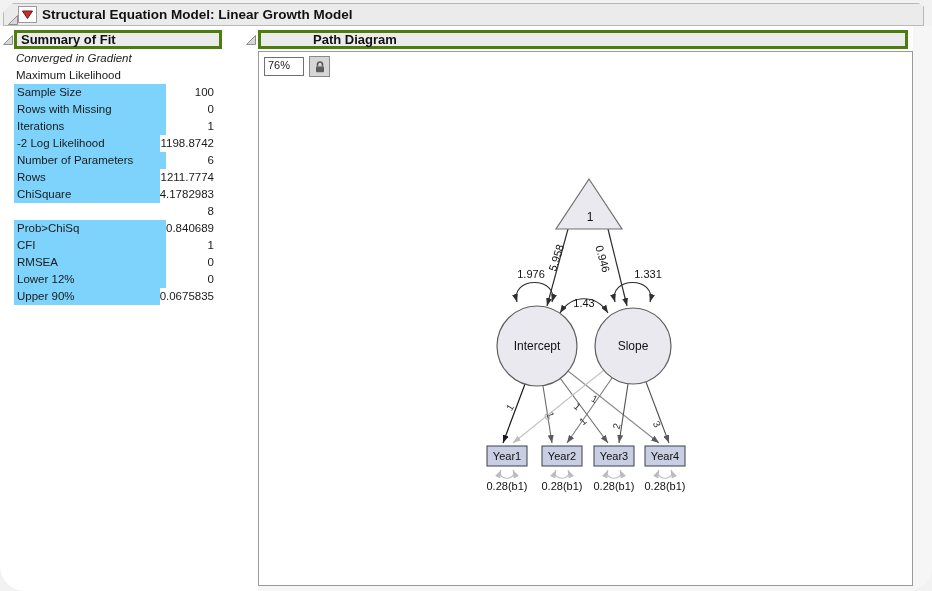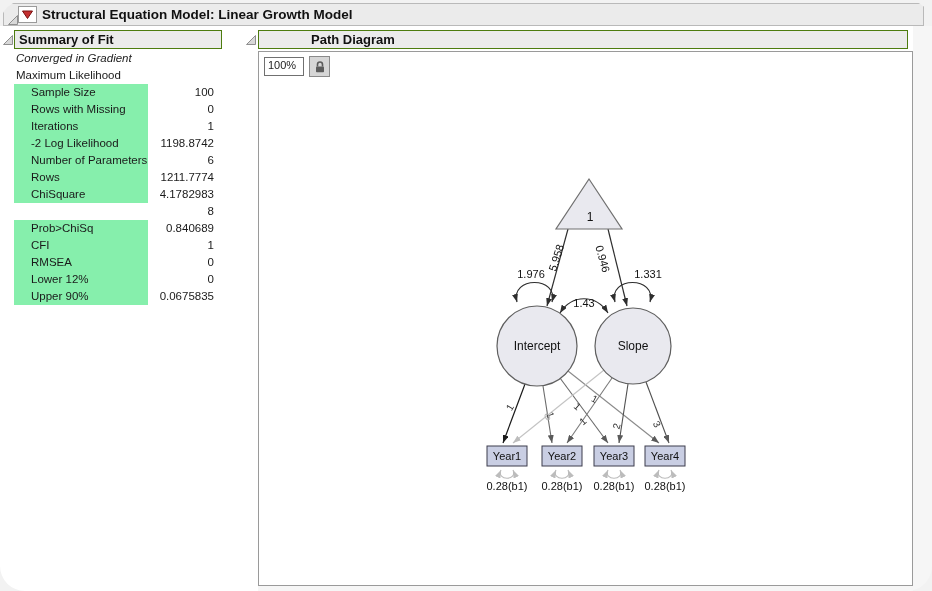--- a/index.html
+++ b/index.html
@@ -13,36 +13,36 @@
   
   .title-bar { position:absolute; left:3px; top:3px; width:921px; height:23px;
     background:#ebebeb; border:1px solid #b9b9b9; display:flex; align-items:center; }
   .disc { width:12px; height:12px; display:inline-block; }
   .title-disc { position:absolute; left:3px; top:8px; }
   .hotspot-btn { width:19px; height:17px; background:#ffffff; border:1px solid #9a9a9a;
     margin-left:14px; display:flex; align-items:center; justify-content:center; }
   .title-text { font-size:13.5px; font-weight:bold; color:#111; margin-left:5px; }
 
   
-  .panel-header { position:absolute; height:19px; background:#ebebeb; border:1px solid #4d7c0f;
+  .panel-header { position:absolute; height:19px; background:#ebebeb; border:3px solid #4d7c0f;
     display:flex; align-items:center; }
   .panel-header .hdr-text { font-size:13px; font-weight:bold; color:#111; padding-left:4px; }
   #sof-header { left:14px; top:30px; width:208px; }
   #pd-header  { left:258px; top:30px; width:650px;padding-left:48px; }
   .panel-disc { position:absolute; }
   #sof-disc { left:2px; top:32px; }
   #pd-disc  { left:245px; top:32px; }
 
   
   .method-line { position:absolute; left:16px; font-size:11.5px; color:#1a1a1a; }
   #conv-line { top:52px; font-style:italic; }
   #ml-line   { top:69px; }
   #fit-table { position:absolute; left:14px; top:84px; width:208px; }
   .fit-row { display:flex; height:17px; line-height:17px; font-size:11.5px; color:#1a1a1a; }
-  .fit-label { width:134px; background:#86efac; padding-left:17px; white-space:nowrap; }
+  .fit-label { width:152px; background:#7dd3fc; padding-left:3px; white-space:nowrap; }
   .fit-value { flex:1; text-align:right; padding-right:8px; white-space:nowrap; }
 
   
   #diagram-area { position:absolute; left:258px; top:51px; width:655px; height:535px;
     background:#ffffff; border:1px solid #9a9a9a; }
   #zoom-input { position:absolute; left:5px; top:5px; width:40px; height:19px;
     border:1px solid #707070; background:#fff; font-size:11px; color:#222;
     padding:1px 3px; font-family:"Liberation Sans",sans-serif; }
   #lock-btn { position:absolute; left:50px; top:4px; width:21px; height:21px;
     background:#d6d6d6; border:1px solid #8a8a8a; display:flex; align-items:center; justify-content:center; }
@@ -223,21 +223,21 @@
       <text x="584" y="423" class="load-lbl" text-anchor="middle" transform="rotate(-41 584 423)">1</text>
       <text x="619" y="426" class="load-lbl" text-anchor="middle" transform="rotate(-75 619 426)">2</text>
       <text x="653" y="425" class="load-lbl" text-anchor="middle" transform="rotate(60 653 425)">3</text>
 
       <text x="506" y="489" class="num-lbl" text-anchor="middle">0.28(b1)</text>
       <text x="561" y="489" class="num-lbl" text-anchor="middle">0.28(b1)</text>
       <text x="613" y="489" class="num-lbl" text-anchor="middle">0.28(b1)</text>
       <text x="664" y="489" class="num-lbl" text-anchor="middle">0.28(b1)</text>
     </svg>
 
-    <div id="zoom-input">100%</div>
+    <div id="zoom-input">76%</div>
     <div id="lock-btn">
       <svg width="12" height="13">
         <path d="M3.5,6.5 V4.5 a2.5,2.5 0 0 1 5,0 V6.5" stroke="#5c5c5c" stroke-width="1.6" fill="none"></path>
         <rect x="2" y="6.5" width="8" height="5.8" rx="0.8" fill="#5c5c5c"></rect>
       </svg>
     </div>
   </div>
 </div>
 
 </body></html>

